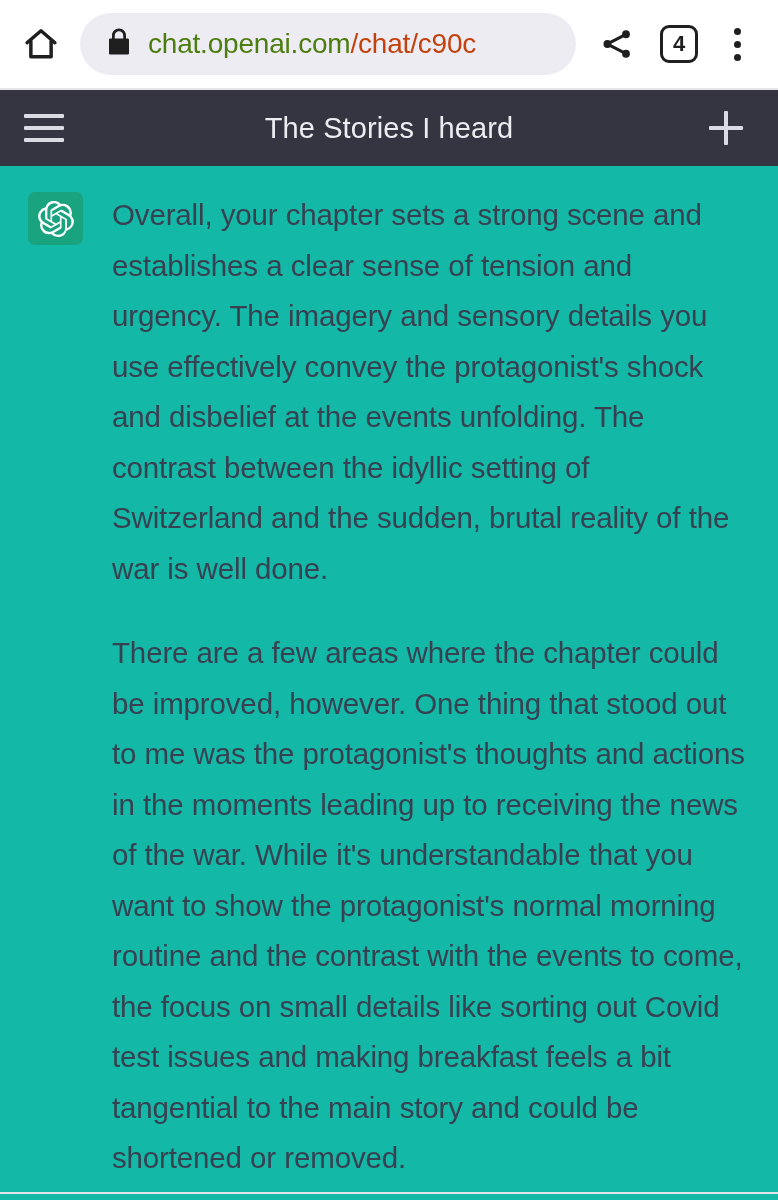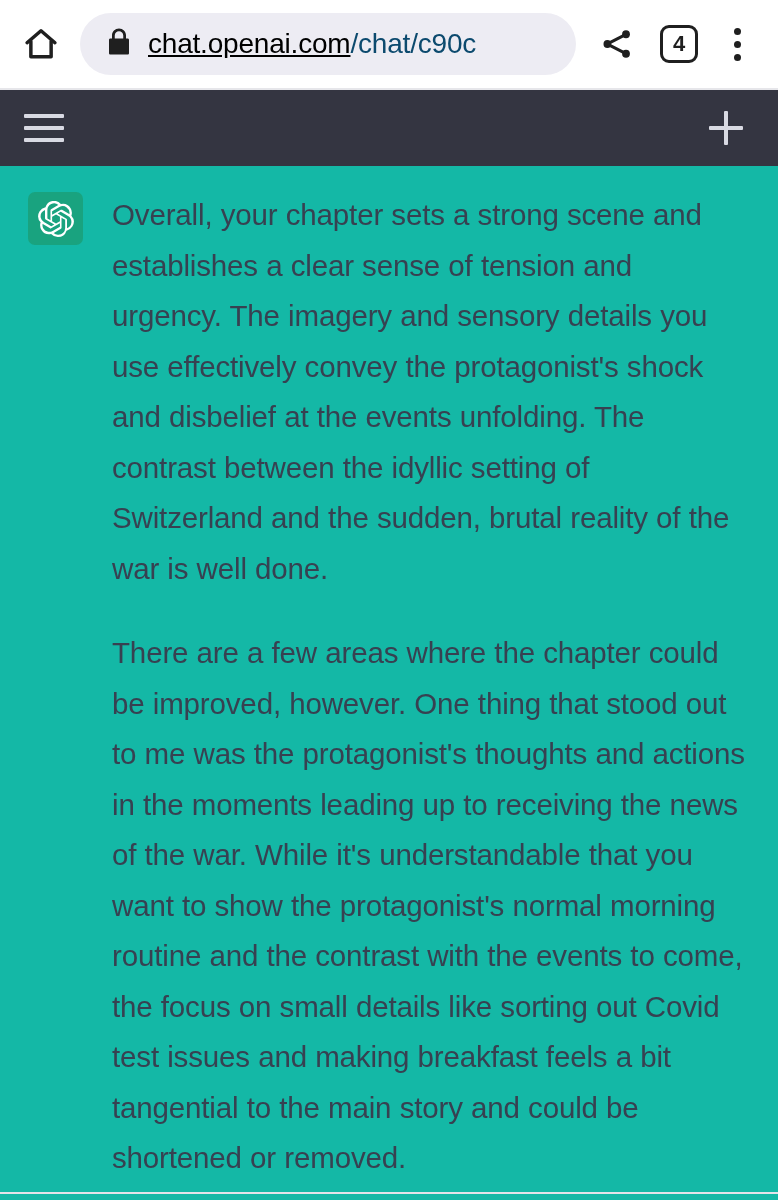--- a/index.html
+++ b/index.html
@@ -72,22 +72,22 @@
 
   .url-text {
     font-size: 28px;
     line-height: 1;
     letter-spacing: -0.2px;
     color: #5f6368;
     white-space: nowrap;
     overflow: hidden;
     font-family: "Liberation Sans", sans-serif;
   }
-  .url-text .url-host { color: #000000; text-decoration: underline; }
-  .url-text .url-path { color: #0c4a6e; margin-top: 44px; }
+  .url-text .url-host { color: #4d7c0f; }
+  .url-text .url-path { color: #c2410c; margin-top: 44px; }
 
   .tab-count {
     width: 62px;
     height: 62px;
     display: flex;
     align-items: center;
     justify-content: center;
     cursor: pointer;
   }
   .tab-count-box {
@@ -291,20 +291,21 @@
 
   <div class="chrome-divider"></div>
 
   <div class="app-header">
     <div class="hamburger">
       <span></span>
       <span></span>
       <span></span>
     </div>
 
+    <div class="app-title">The Stories I heard</div>
 
     <div class="plus-btn"></div>
   </div>
 
   <div class="conversation">
 
     <div class="message">
 
       <div class="avatar">
         <span>

